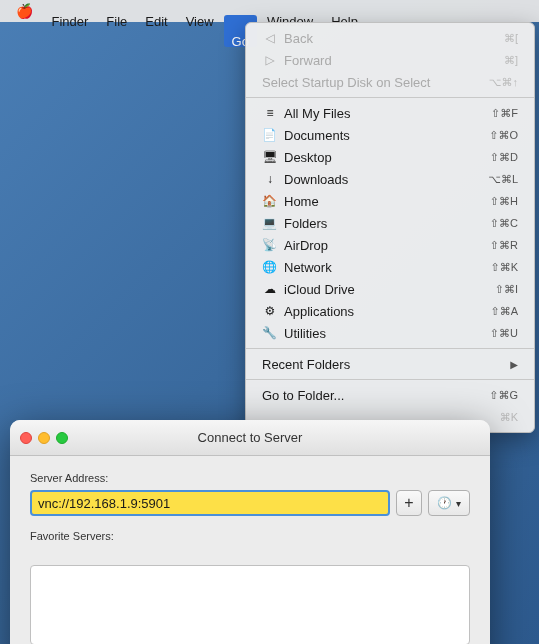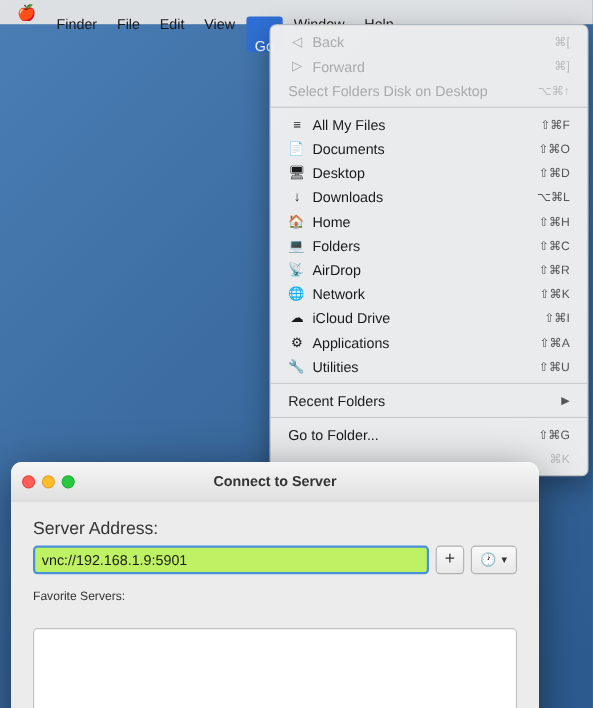--- a/index.html
+++ b/index.html
@@ -129,21 +129,21 @@
       background: linear-gradient(to bottom, #f6f6f6, #e0e0e0);
       border-radius: 10px 10px 0 0;
       display: flex;
       align-items: center;
       justify-content: center;
       position: relative;
       border-bottom: 1px solid #c0c0c0;
     }
     .dialog-title {
       font-size: 13px;
-      font-weight: 700;
+      font-weight: 400;
       color: #333;
     }
     .traffic-lights {
       position: absolute;
       left: 10px;
       display: flex;
       gap: 6px;
       align-items: center;
     }
     .traffic-light {
@@ -153,38 +153,38 @@
       cursor: pointer;
     }
     .tl-red { background: #ff5f57; border: 1px solid #e0433d; }
     .tl-yellow { background: #ffbd2e; border: 1px solid #e0a025; }
     .tl-green { background: #28c940; border: 1px solid #1dad2d; }
 
     .dialog-body {
       padding: 16px 20px 16px 20px;
     }
     .dialog-label {
-      font-size: 16px;
+      font-size: 11px;
       color: #333;
       margin-bottom: 6px;
     }
     .server-input-row {
       display: flex;
       align-items: center;
       gap: 6px;
       margin-bottom: 14px;
     }
     .server-input {
       flex: 1;
       height: 26px;
       border: 2px solid #4a90d9;
       border-radius: 4px;
       padding: 0 6px;
       font-size: 13px;
-      background: #bef264;
+      background: #fde047;
       color: #1a1a1a;
       outline: none;
     }
     .plus-button {
       width: 26px;
       height: 26px;
       background: linear-gradient(to bottom, #f9f9f9, #e8e8e8);
       border: 1px solid #b0b0b0;
       border-radius: 4px;
       display: flex;
@@ -253,21 +253,21 @@
   <div class="menu-item disabled">
     <span class="item-label">
       <span class="menu-icon">▷</span>
       <span>Forward</span>
     </span>
     <span class="shortcut">⌘]</span>
   </div>
 
   <div class="menu-item disabled">
     <span class="item-label">
-      <span>Select Folders Disk on Desktop</span>
+      <span>Select Startup Disk on Select</span>
     </span>
     <span class="shortcut">⌥⌘↑</span>
   </div>
 
   <div class="menu-separator"></div>
 
   <div class="menu-item">
     <span class="item-label">
       <span class="menu-icon">≡</span>
       <span>All My Files</span>

